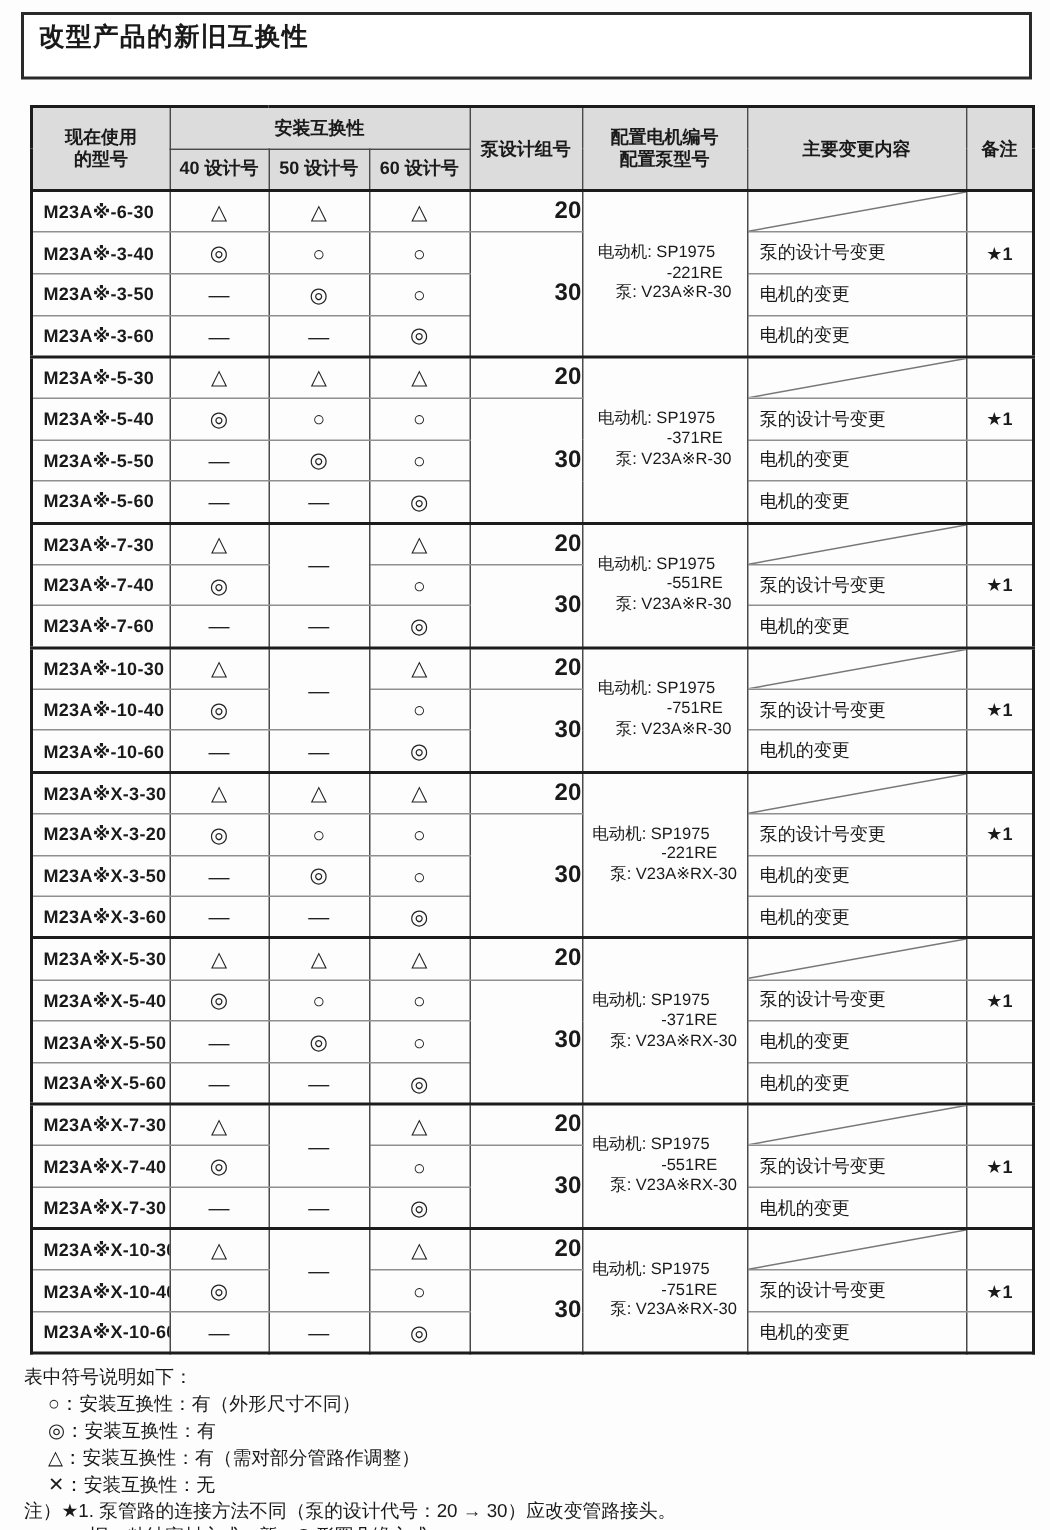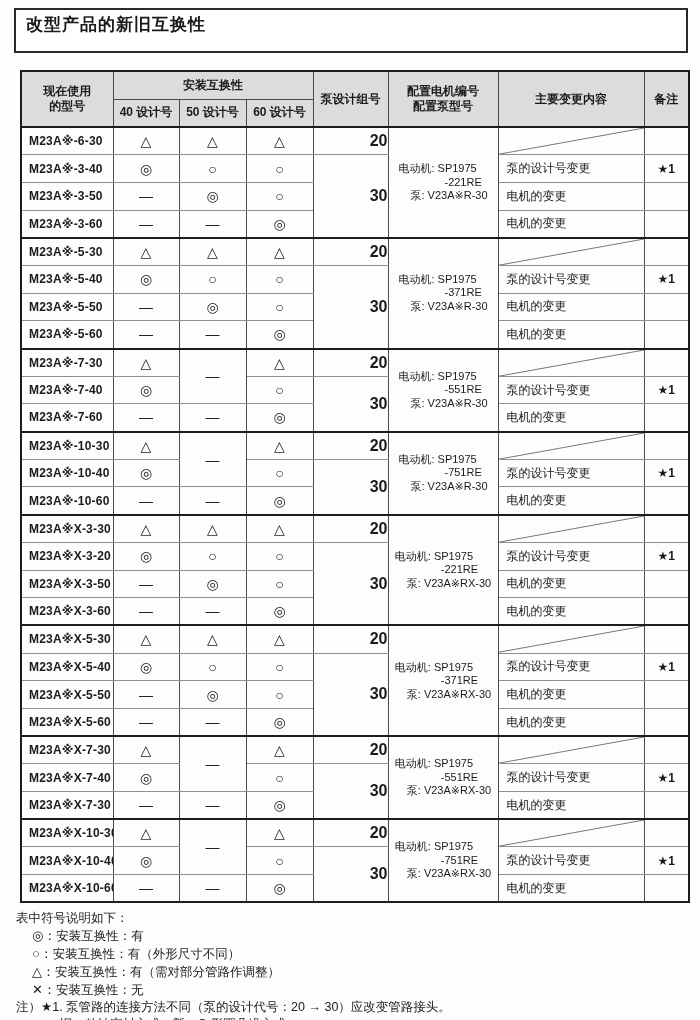--- a/index.html
+++ b/index.html
@@ -461,24 +461,24 @@
           <td class="sym">◎</td>
           <td class="change">电机的变更</td>
           <td class="remark"></td>
         </tr>
       </tbody>
     </table>
 
   <div class="legend">
     <div>表中符号说明如下：</div>
     <div class="legend-item">
-      <span class="lsym">◎：</span><span>安装互换性：有</span>
+      <span class="lsym">○：</span><span>安装互换性：有（外形尺寸不同）</span>
     </div>
     <div class="legend-item">
-      <span class="lsym">○：</span><span>安装互换性：有（外形尺寸不同）</span>
+      <span class="lsym">◎：</span><span>安装互换性：有</span>
     </div>
     <div class="legend-item">
       <span class="lsym">△：</span><span>安装互换性：有（需对部分管路作调整）</span>
     </div>
     <div class="legend-item">
       <span class="lsym">✕：</span><span>安装互换性：无</span>
     </div>
     <div class="note1">注）★1. 泵管路的连接方法不同（泵的设计代号：20 → 30）应改变管路接头。</div>
     <div class="note2">旧：粘结密封方式→新：O 形圈凸缘方式。</div>
   </div>

